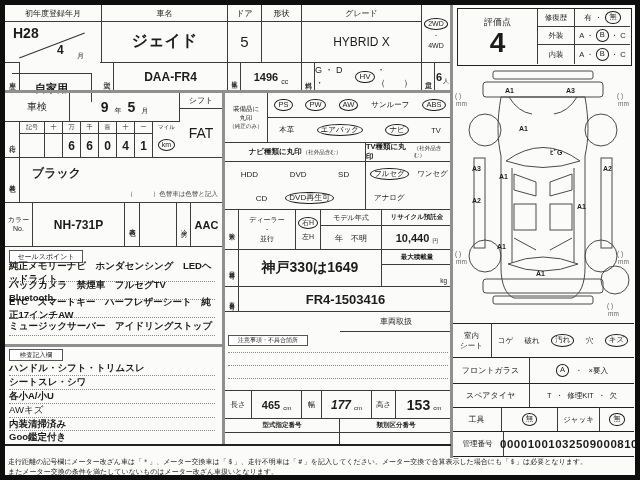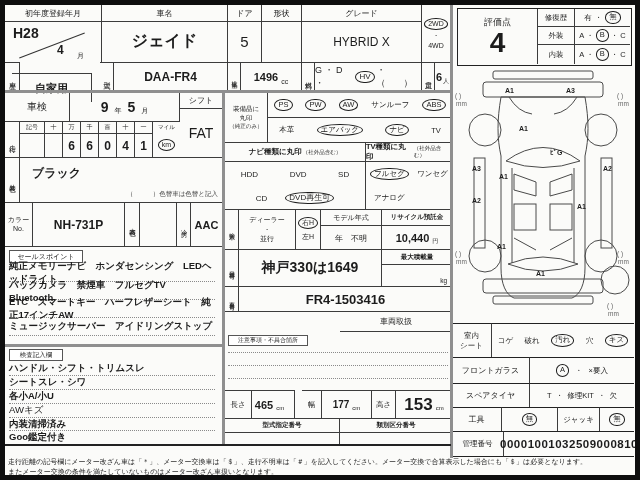--- a/index.html
+++ b/index.html
@@ -279,32 +279,32 @@
     </div>
 
   <div class="a fx bb" style="left:340px;top:312px;width:112px;height:20px;font-size:8px;">車両取扱</div>
 
   <div class="a tab" style="left:228px;top:335px;width:80px;height:11px;font-size:6px;">注意事項・不具合箇所</div>
   <div class="a dot" style="left:228px;top:352px;width:220px;height:1px;"></div>
   <div class="a dot" style="left:228px;top:365px;width:220px;height:1px;"></div>
   <div class="a dot" style="left:228px;top:378px;width:220px;height:1px;"></div>
 
   <div class="a fx bt br" style="left:225px;top:390px;width:27px;height:28px;font-size:7.5px;">長さ</div>
-  <div class="a fx bt br bb2" style="left:245px;top:390px;width:50px;height:28px;gap:3px;">
+  <div class="a fx bt br bb2" style="left:252px;top:390px;width:50px;height:28px;gap:3px;">
     <span style="font-size:11px;font-weight:bold;">465</span>
     <span style="font-size:6px;margin-top:7px;">cm</span>
     </div>
   <div class="a fx bt br" style="left:302px;top:390px;width:20px;height:28px;font-size:7.5px;">幅</div>
   <div class="a fx bt br" style="left:322px;top:390px;width:50px;height:28px;gap:3px;">
-    <span style="font-size:10px;font-weight:bold;">177</span>
+    <span style="font-size:12px;font-weight:bold;font-style:italic;">177</span>
     <span style="font-size:6px;margin-top:7px;">cm</span>
     </div>
   <div class="a fx bt br" style="left:372px;top:390px;width:24px;height:28px;font-size:7.5px;">高さ</div>
   <div class="a fx bt" style="left:396px;top:390px;width:56px;height:28px;gap:3px;">
-    <span style="font-size:17px;font-weight:bold;">153</span>
+    <span style="font-size:14px;font-weight:bold;">153</span>
     <span style="font-size:6px;margin-top:7px;">cm</span>
     </div>
 
   <div class="a bt br" style="left:225px;top:418px;width:115px;height:26px;">
     <div class="fx bb" style="height:13px;font-size:6.5px;font-weight:bold;">型式指定番号</div>
     </div>
   <div class="a bt" style="left:340px;top:418px;width:112px;height:26px;">
     <div class="fx bb" style="height:13px;font-size:6.5px;font-weight:bold;">類別区分番号</div>
     </div>
 

